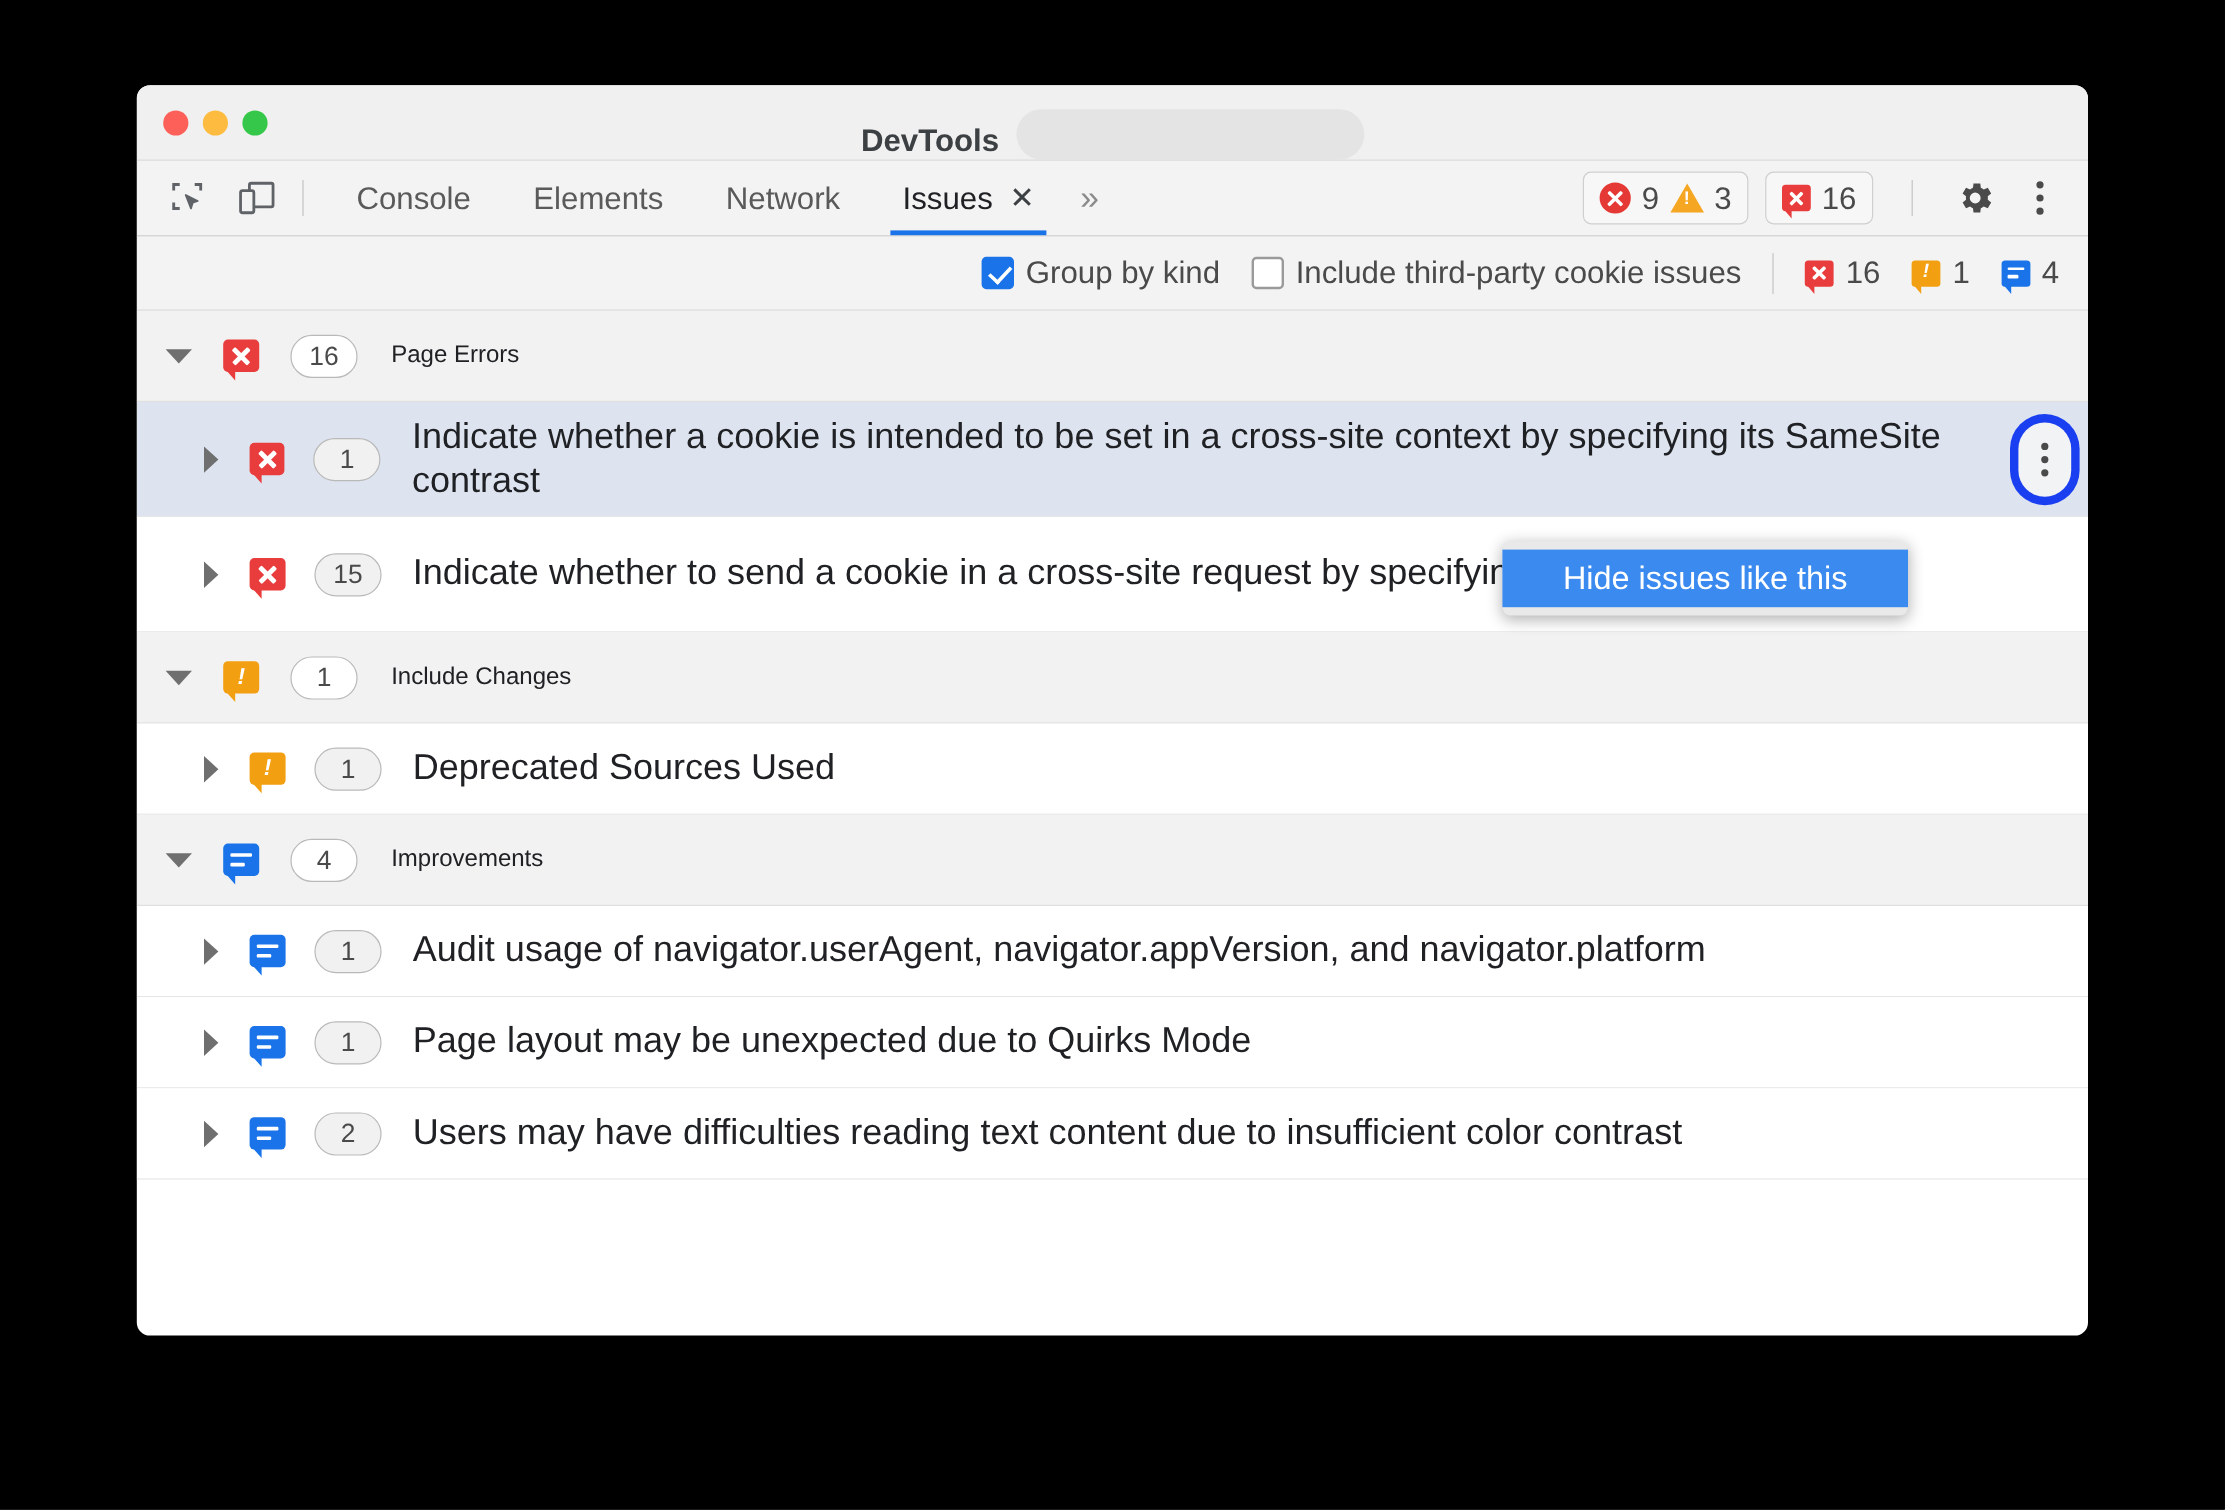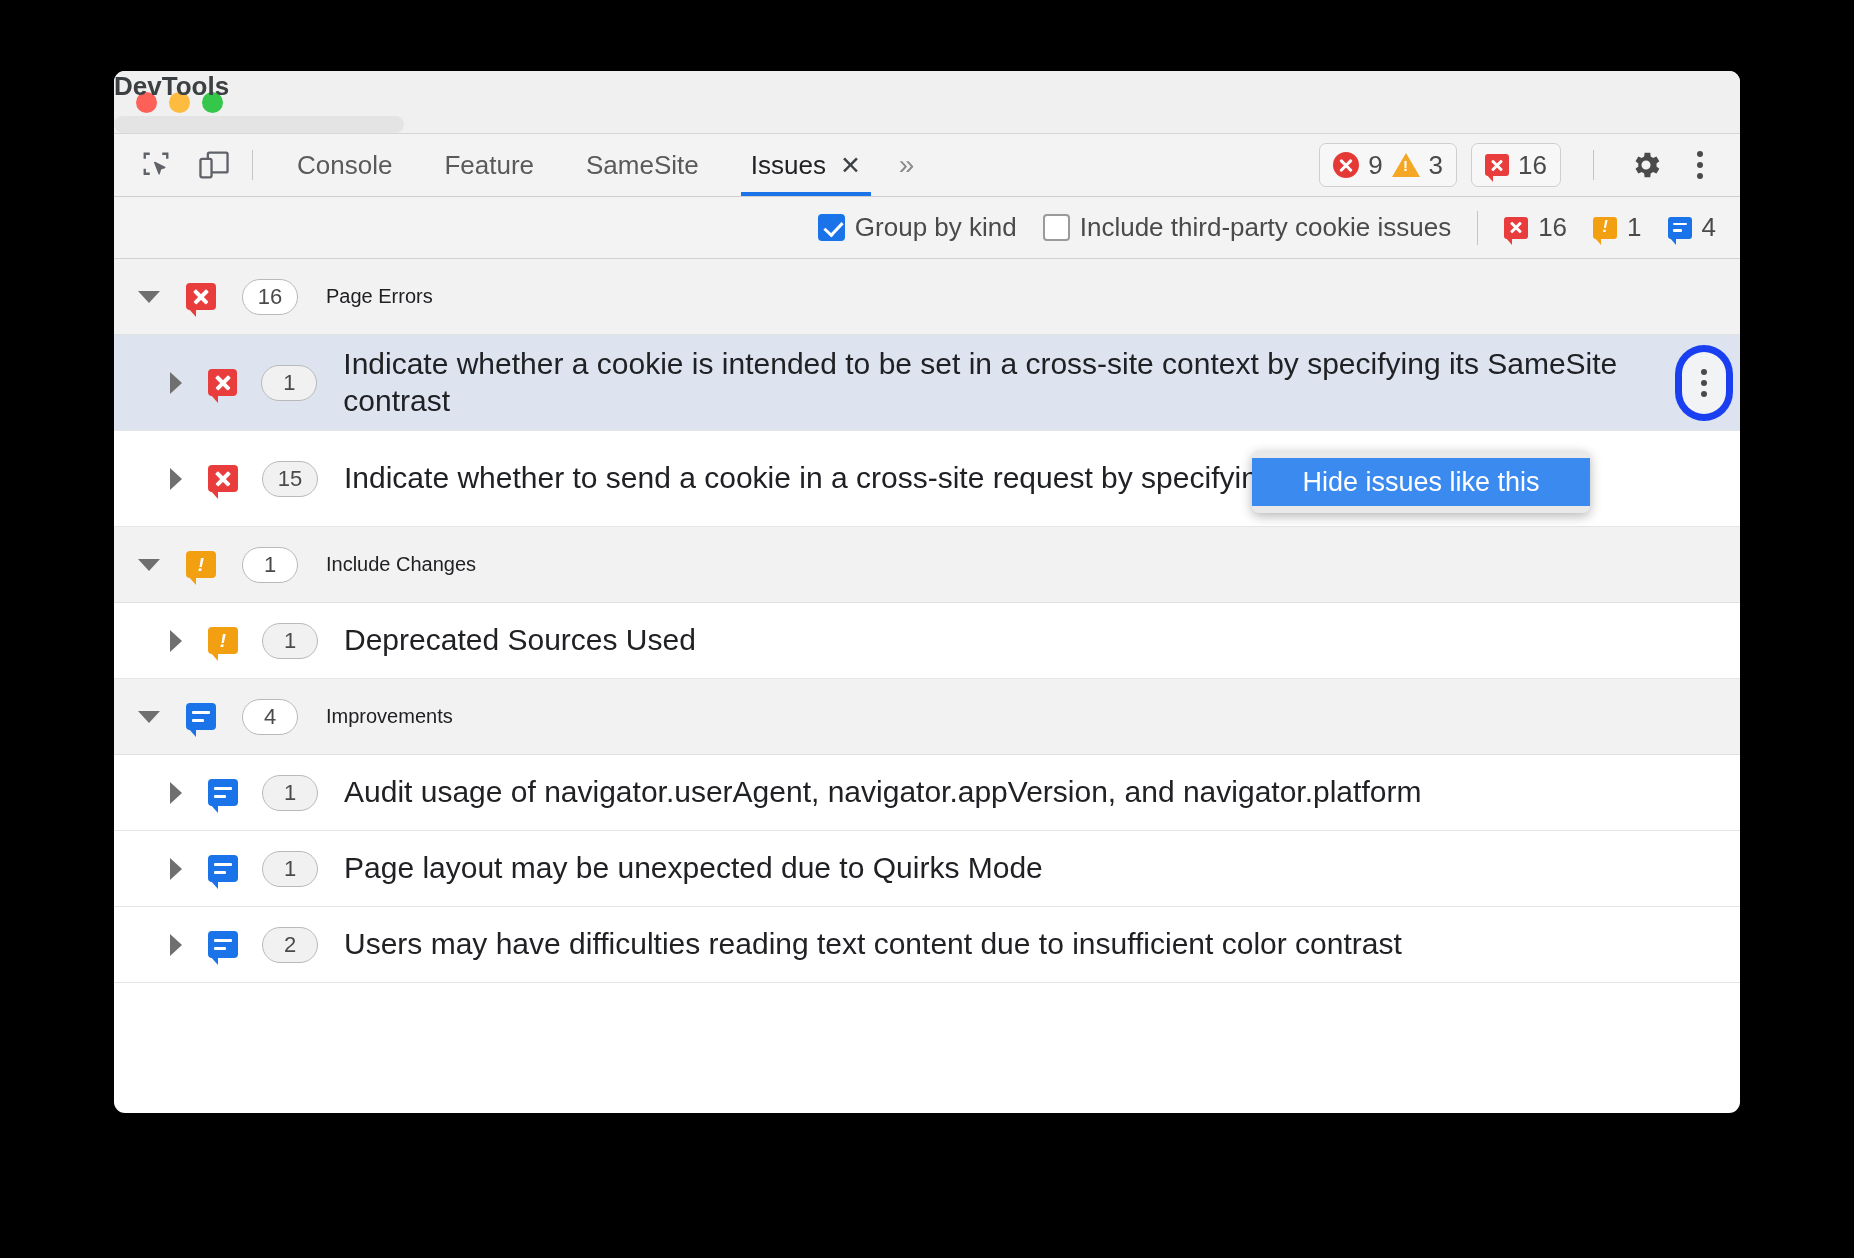--- a/index.html
+++ b/index.html
@@ -30,23 +30,22 @@
     border-bottom: 1px solid #d6d6d6;
     display: flex; align-items: center;
   }
   .traffic { display: flex; gap: 12px; margin-left: 22px; }
   .light { width: 21px; height: 21px; border-radius: 50%; }
   .light.red   { background: #fc6058; }
   .light.amber { background: #fdbc40; }
   .light.green { background: #34c749; }
   .title-wrap {
     position: absolute; left: 0; right: 0; top: 0; bottom: 0;
-    display: flex; align-items: flex-start; justify-content: center; gap: 14px;
+    display: flex; align-items: flex-end; justify-content: center; gap: 14px;
     pointer-events: none;
-    flex-direction: column;
   }
   .win-title {
     font-size: 26px; font-weight: bold; color: #3c4043;
   }
   .title-field {
     width: 290px; height: 42px; border-radius: 21px; background: #e4e4e4;
   }
 
   
   .tabbar {
@@ -270,24 +269,24 @@
           </svg>
         </span>
       </div>
       <span class="vsep"></span>
 
       <div class="tabs">
         <div class="tab">
           <span>Console</span>
         </div>
         <div class="tab">
-          <span>Feature</span>
+          <span>Elements</span>
         </div>
         <div class="tab">
-          <span>SameSite</span>
+          <span>Network</span>
         </div>
         <div class="tab active">
           <span>Issues</span>
           <span class="tab-close">✕</span>
         </div>
         <span class="chev-more">»</span>
       </div>
 
       <div class="tabbar-right">
         <div class="count-box">

